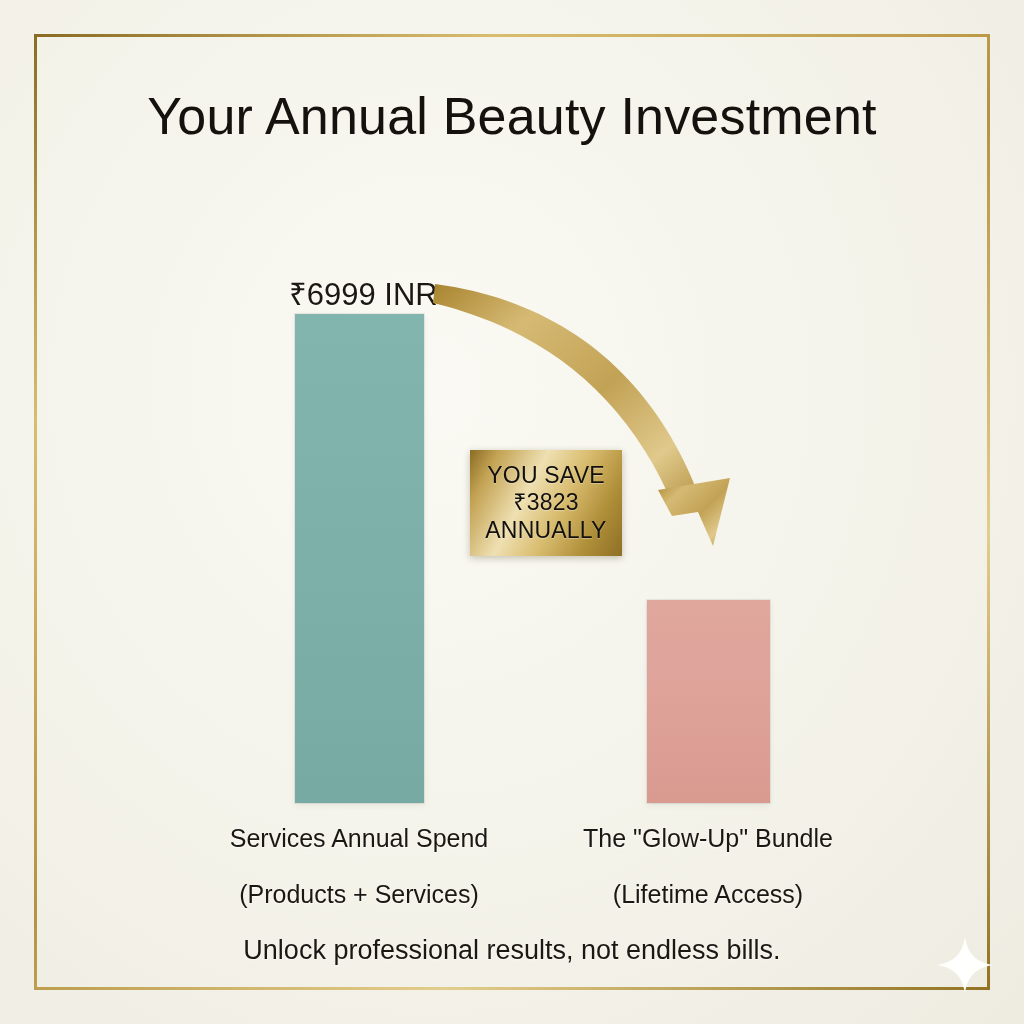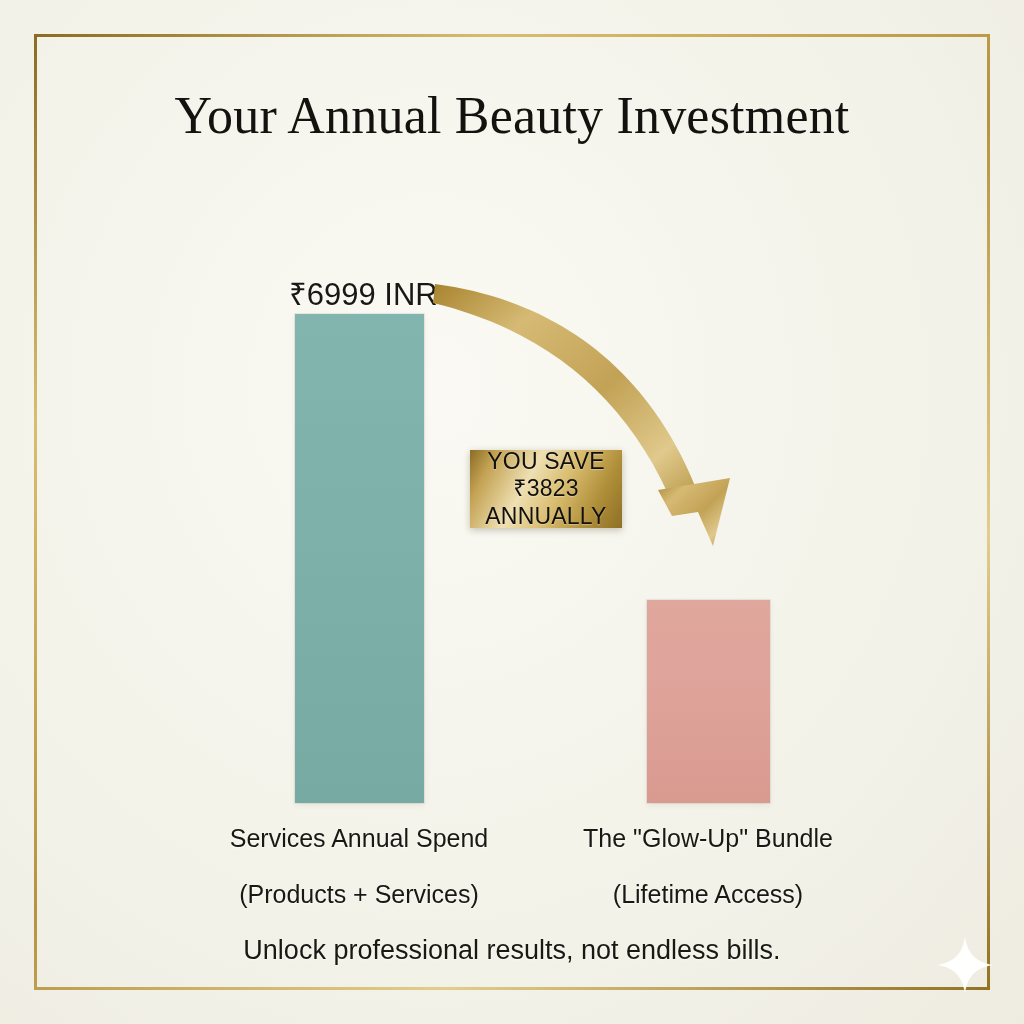--- a/index.html
+++ b/index.html
@@ -34,21 +34,21 @@
     pointer-events: none;
   }
 
   
   #title {
     position: absolute;
     left: 90px;
     top: 86px;
     width: 844px;
     text-align: center;
-    font-family: Liberation Serif, serif;
+    font-family: Liberation Sans, sans-serif;
     font-size: 52px;
     line-height: 1.16;
     color: #14110e;
     letter-spacing: 0.2px;
   }
   #title .l2 { display: block; }
 
   
   #plot {
     position: absolute;
@@ -98,21 +98,21 @@
   #cat-1 { left: 147px; top: 822px; width: 400px; }
   #cat-2 { left: 496px; top: 822px; width: 400px; }
   .cat-label .sub { display: block; margin-top: 24px; }
 
   
   #badge {
     position: absolute;
     left: 458px;
     top: 450px;
     width: 152px;
-    height: 78px;
+    height: 106px;
     background: linear-gradient(118deg, #8a6c23 0%, #c3a253 14%, #efe0b2 38%, #d9bd70 58%, #b08f39 80%, #8e7026 100%);
     box-shadow: 0 2px 7px rgba(60,45,10,0.28);
     display: flex;
     flex-direction: column;
     align-items: center;
     justify-content: center;
     text-align: center;
   }
   #badge span {
     display: block;

